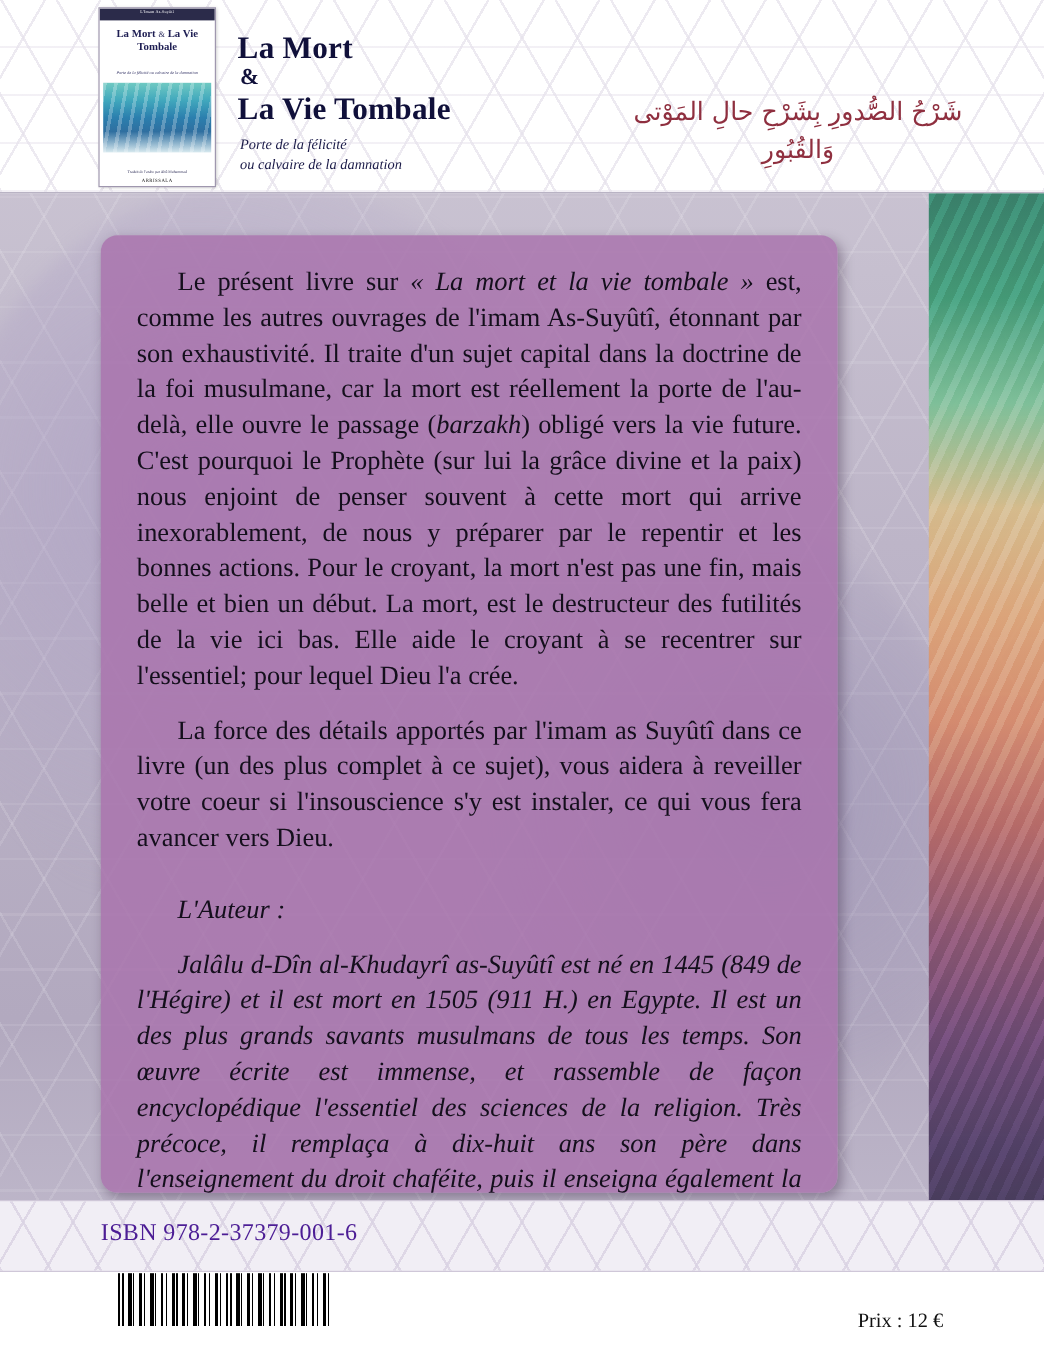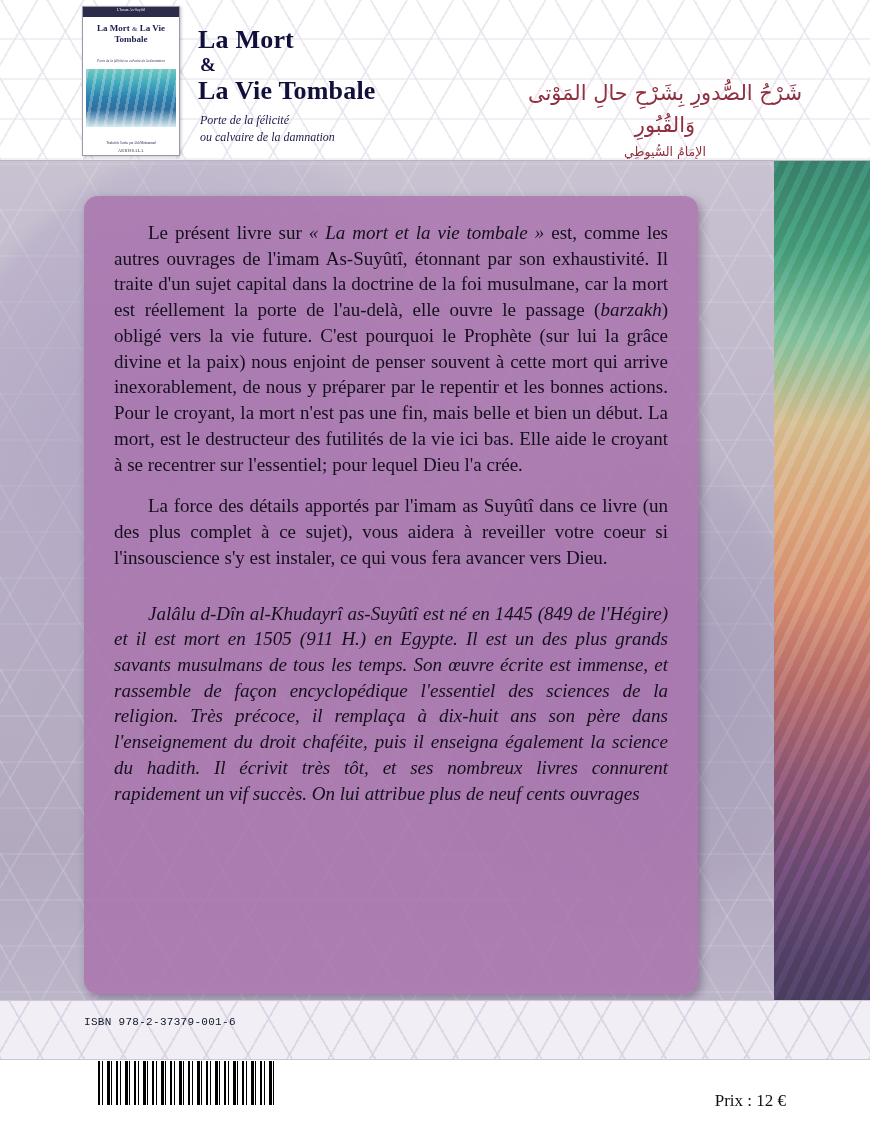--- a/index.html
+++ b/index.html
@@ -236,21 +236,21 @@
     height: 798px;
     background: rgba(168,114,172,0.82);
     border-radius: 14px;
     box-shadow: 3px 4px 10px rgba(40,20,50,0.35);
     padding: 24px 30px 22px 30px;
     box-sizing: border-box;
     color: #140f1c;
   }
   .panel p {
     margin: 0;
-    font-size: 19px;
+    font-size: 22px;
     line-height: 1.355;
     text-align: justify;
     text-indent: 34px;
   }
   .panel p + p { margin-top: 16px; }
   .panel i { font-style: italic; }
 
   .author-block {
     margin-top: 30px;
     font-style: italic;
@@ -296,25 +296,24 @@
     inset: 0;
     opacity: 0.55;
     background-image:
       repeating-linear-gradient(60deg, rgba(198,187,212,0.8) 0 2px, transparent 2px 36px),
       repeating-linear-gradient(-60deg, rgba(198,187,212,0.8) 0 2px, transparent 2px 36px);
   }
   .isbn {
     position: absolute;
     left: 84px;
     top: 16px;
-    font-size: 11px;
-    color: #0f172a;
+    font-size: 20px;
+    color: #4c1d95;
     letter-spacing: 0.3px;
     z-index: 2;
-    font-family: Liberation Mono, monospace;
   }
   .barcode {
     position: absolute;
     left: 92px;
     bottom: 8px;
     width: 190px;
     height: 62px;
     background: #ffffff;
   }
   .barcode-bars {
@@ -382,29 +381,29 @@
       <span>La Vie Tombale</span>
     </div>
 
     <div class="header-sub">
       <div>Porte de la félicité</div>
       <div>ou calvaire de la damnation</div>
     </div>
 
     <div class="header-arabic">
       <span>شَرْحُ الصُّدورِ بِشَرْحِ حالِ المَوْتى وَالقُبُورِ</span>
-      <span class="small">الإمَامُ السُّيوطِي</span>
     </div>
   </div>
 
   <div class="panel">
     <p><span>Le présent livre sur </span><i>« La mort et la vie tombale »</i><span> est, comme les autres ouvrages de l'imam As-Suyûtî, étonnant par son exhaustivité. Il traite d'un sujet capital dans la doctrine de la foi musulmane, car la mort est réellement la porte de l'au-delà, elle ouvre le passage (</span><i>barzakh</i><span>) obligé vers la vie future. C'est pourquoi le Prophète (sur lui la grâce divine et la paix) nous enjoint de penser souvent à cette mort qui arrive inexorablement, de nous y préparer par le repentir et les bonnes actions. Pour le croyant, la mort n'est pas une fin, mais belle et bien un début. La mort, est le destructeur des futilités de la vie ici bas. Elle aide le croyant à se recentrer sur l'essentiel; pour lequel Dieu l'a crée.</span></p>
     <p>La force des détails apportés par l'imam as Suyûtî dans ce livre (un des plus complet à ce sujet), vous aidera à reveiller votre coeur si l'insouscience s'y est instaler, ce qui vous fera avancer vers Dieu.</p>
 
     <div class="author-block">
+      <p class="author-label">L'Auteur :</p>
       <p class="author-text">Jalâlu d-Dîn al-Khudayrî as-Suyûtî est né en 1445 (849 de l'Hégire) et il est mort en 1505 (911 H.) en Egypte. Il est un des plus grands savants musulmans de tous les temps. Son œuvre écrite est immense, et rassemble de façon encyclopédique l'essentiel des sciences de la religion. Très précoce, il remplaça à dix-huit ans son père dans l'enseignement du droit chaféite, puis il enseigna également la science du hadith.  Il écrivit très tôt, et ses nombreux livres connurent rapidement un vif succès. On lui attribue plus de neuf cents ouvrages</p>
     </div>
   </div>
 
   <div class="footer">
     <div class="footer-band"></div>
     <div class="isbn">ISBN 978-2-37379-001-6</div>
     <div class="barcode">
       <div class="barcode-bars"></div>
       <div class="barcode-digits">9 782373 790016</div>

